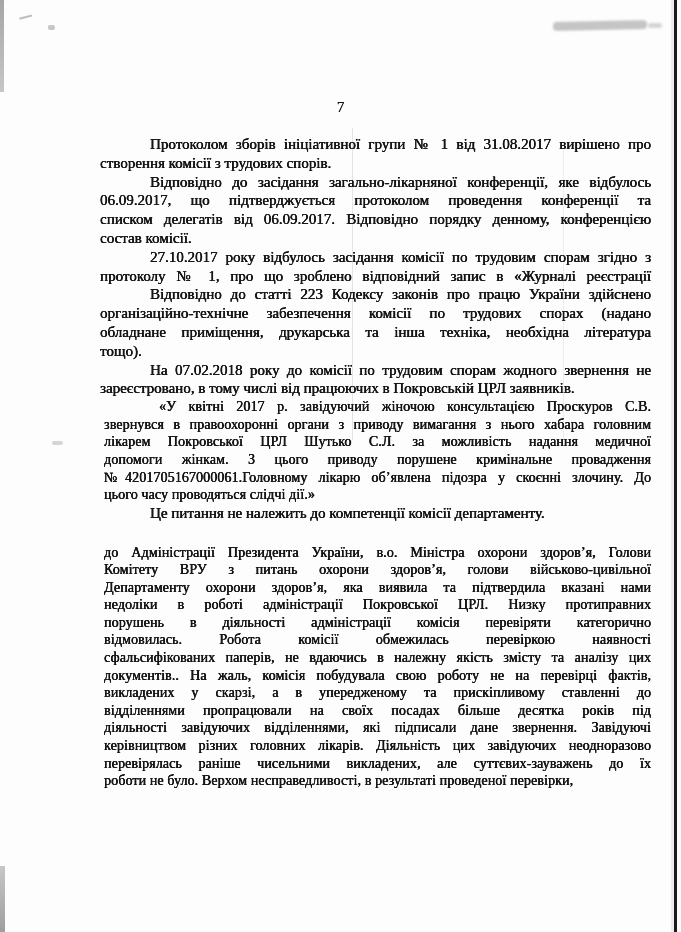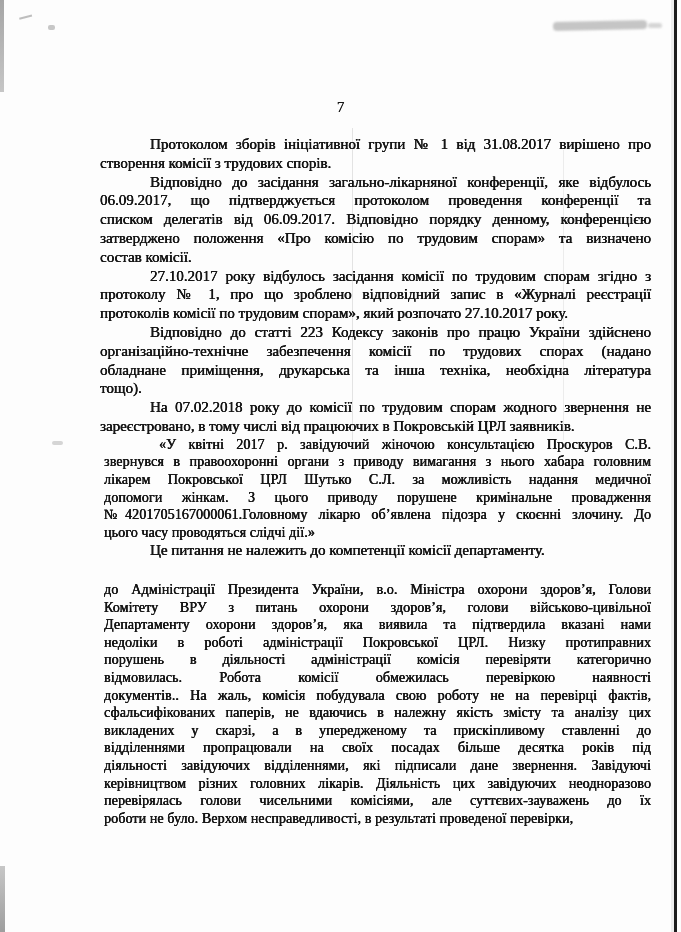--- a/index.html
+++ b/index.html
@@ -75,27 +75,25 @@
 
   <div class="content" id="paragraphs" data-name="document-body">
       <div class="para body" data-name="paragraph-1">
         <div class="line first" data-name="text-line">Протоколом зборів ініціативної групи № 1 від 31.08.2017 вирішено про</div>
         <div class="line last" data-name="text-line">створення комісії з трудових спорів.</div>
       </div>
       <div class="para body" data-name="paragraph-2">
         <div class="line first" data-name="text-line">Відповідно до засідання загально-лікарняної конференції, яке відбулось</div>
         <div class="line" data-name="text-line">06.09.2017, що підтверджується протоколом проведення конференції та</div>
         <div class="line" data-name="text-line">списком делегатів від 06.09.2017. Відповідно порядку денному, конференцією</div>
-        <div class="line" data-name="text-line">затверджено положення «Про комісію по трудовим спорам» та визначено</div>
         <div class="line last" data-name="text-line">состав комісії.</div>
       </div>
       <div class="para body" data-name="paragraph-3">
         <div class="line first" data-name="text-line">27.10.2017 року відбулось засідання комісії по трудовим спорам згідно з</div>
         <div class="line" data-name="text-line">протоколу № 1, про що зроблено відповідний запис в «Журналі реєстрації</div>
-        <div class="line last" data-name="text-line">протоколів комісії по трудовим спорам», який  розпочато 27.10.2017 року.</div>
       </div>
       <div class="para body" data-name="paragraph-4">
         <div class="line first" data-name="text-line">Відповідно до статті 223 Кодексу законів про працю України здійснено</div>
         <div class="line" data-name="text-line">організаційно-технічне забезпечення комісії по трудових спорах (надано</div>
         <div class="line" data-name="text-line">обладнане приміщення, друкарська та інша техніка, необхідна література</div>
         <div class="line last" data-name="text-line">тощо).</div>
       </div>
       <div class="para body" data-name="paragraph-5">
         <div class="line first" data-name="text-line">На 07.02.2018 року до комісії по трудовим спорам жодного звернення не</div>
         <div class="line last" data-name="text-line">зареєстровано, в тому числі від працюючих в Покровській ЦРЛ заявників.</div>
@@ -111,24 +109,24 @@
       <div class="para body" data-name="paragraph-7">
         <div class="line first last" data-name="text-line">Це питання не належить до компетенції комісії департаменту.</div>
       </div>
       <div class="para quote" data-name="paragraph-8">
         <div class="line" data-name="text-line">до Адміністрації Президента України, в.о. Міністра охорони здоров’я, Голови</div>
         <div class="line" data-name="text-line">Комітету ВРУ з питань охорони здоров’я, голови військово-цивільної</div>
         <div class="line" data-name="text-line">Департаменту охорони здоров’я, яка виявила та підтвердила вказані нами</div>
         <div class="line" data-name="text-line">недоліки в роботі адміністрації Покровської ЦРЛ. Низку протиправних</div>
         <div class="line" data-name="text-line">порушень в діяльності адміністрації комісія перевіряти категорично</div>
         <div class="line" data-name="text-line">відмовилась. Робота комісії обмежилась перевіркою наявності</div>
+        <div class="line" data-name="text-line">сфальсифікованих паперів, не вдаючись в належну якість змісту та аналізу цих</div>
         <div class="line" data-name="text-line">документів.. На жаль, комісія побудувала свою роботу не на перевірці фактів,</div>
-        <div class="line" data-name="text-line">сфальсифікованих паперів, не вдаючись в належну якість змісту та аналізу цих</div>
         <div class="line" data-name="text-line">викладених у скарзі, а в упередженому та прискіпливому ставленні до</div>
         <div class="line" data-name="text-line">відділеннями пропрацювали на своїх посадах більше десятка років під</div>
         <div class="line" data-name="text-line">діяльності завідуючих відділеннями, які підписали дане звернення. Завідуючі</div>
         <div class="line" data-name="text-line">керівництвом різних головних лікарів. Діяльність цих завідуючих неодноразово</div>
-        <div class="line" data-name="text-line">перевірялась голови чисельними комісіями, але суттєвих-зауважень до їх</div>
+        <div class="line" data-name="text-line">перевірялась раніше чисельними викладених, але суттєвих-зауважень до їх</div>
         <div class="line last" data-name="text-line">роботи не було. Верхом несправедливості, в результаті проведеної перевірки,</div>
       </div>
     </div>
 
 </div>
 
 </body></html>

